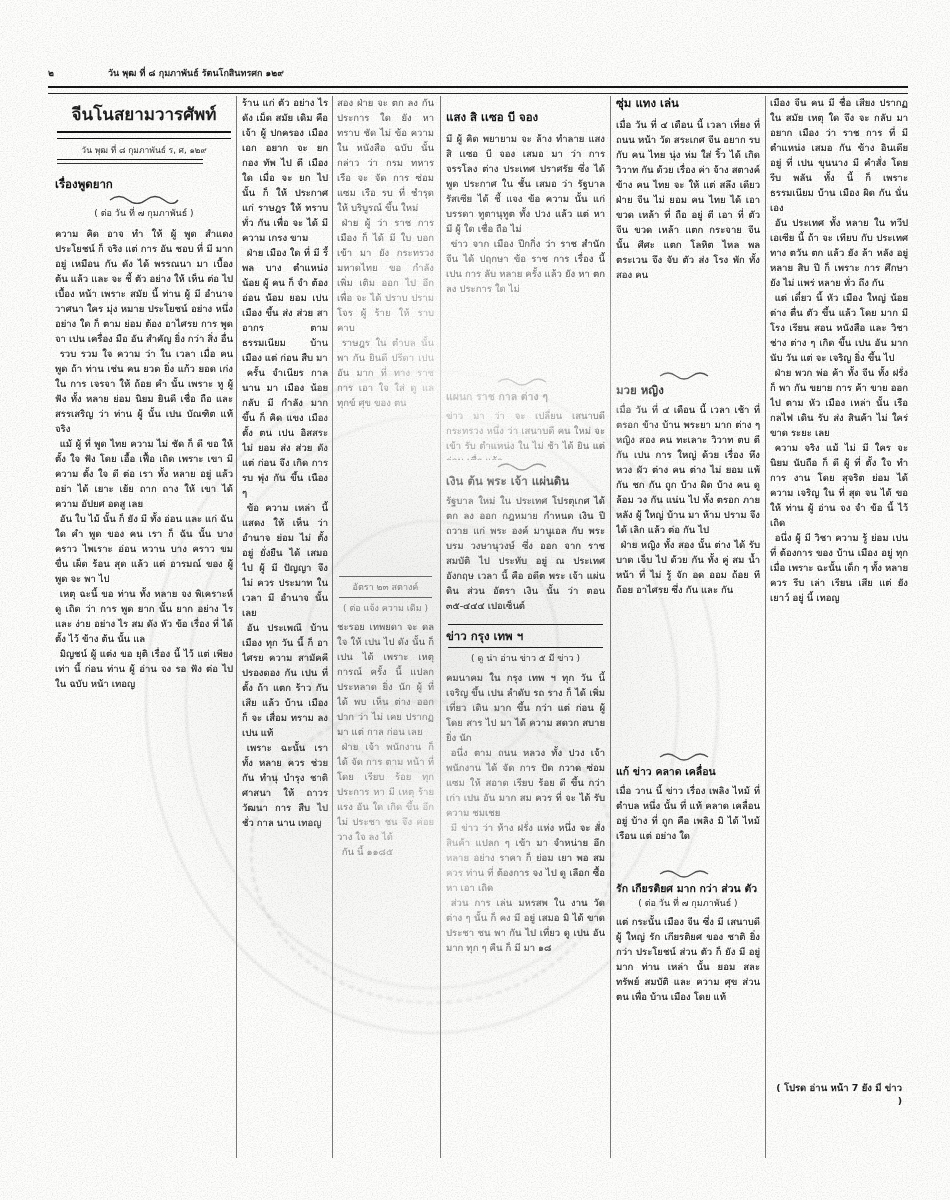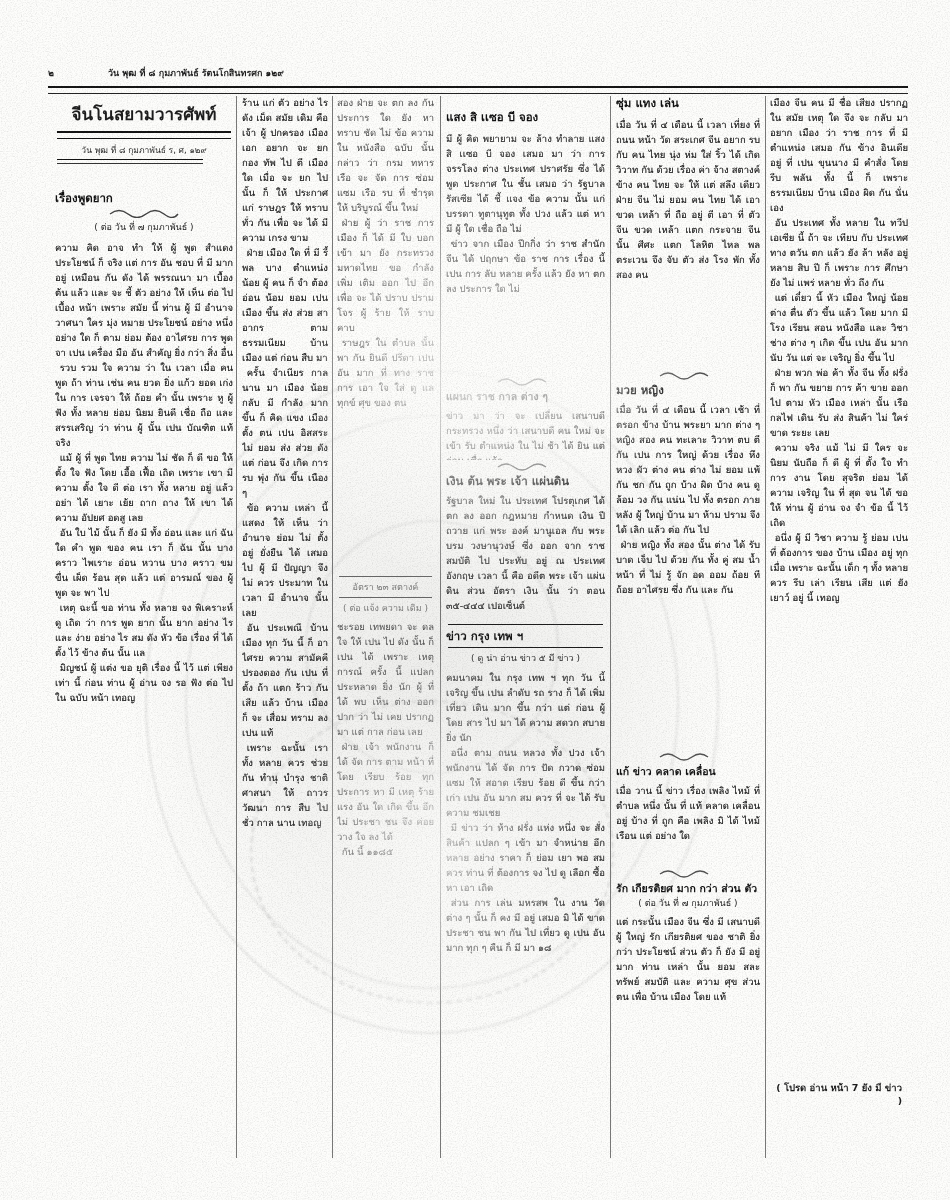--- a/index.html
+++ b/index.html
@@ -27,21 +27,21 @@
   .hd.small{font-size:10.5px;}
   .sub{font-size:9px;text-align:center;color:#222;flex:0 0 auto;line-height:14px;}
   .orn{display:block;margin:3px auto 2px auto;flex:0 0 auto;opacity:.85;}
   .hrule{height:1px;background:#161616;margin:3px 2px;flex:0 0 auto;}
   .hrule.soft{opacity:.65;}
   
   .mast-title{font-size:17px;font-weight:bold;text-align:center;margin-top:6px;line-height:26px;}
   .mast-rule1{height:5px;border-top:2px solid #111;border-bottom:1px solid #111;margin:4px 2px 0 2px;}
   .mast-date{font-size:8.5px;text-align:center;margin-top:5px;line-height:12px;}
   .mast-rule2{height:3px;border-top:1px solid #111;border-bottom:1px solid #333;margin:3px 30px 0 2px;}
-  .c1 .hd{margin-top:26px;}
+  .c1 .hd{margin-top:12px;}
   
   .c3 .body{color:#4c4c4c;text-shadow:none;}
   .c4 .body{color:#3a3a3a;}
   
   .stamp{position:absolute;z-index:5;pointer-events:none;}
   .ring{position:absolute;border-radius:50%;border:2px dotted #8d8d8d;filter:blur(1.1px);}
   .haze{position:absolute;border-radius:50%;
         background:radial-gradient(closest-side,rgba(90,90,90,.10),rgba(120,120,120,.05) 60%,rgba(255,255,255,0));
         filter:blur(2px);}
   

